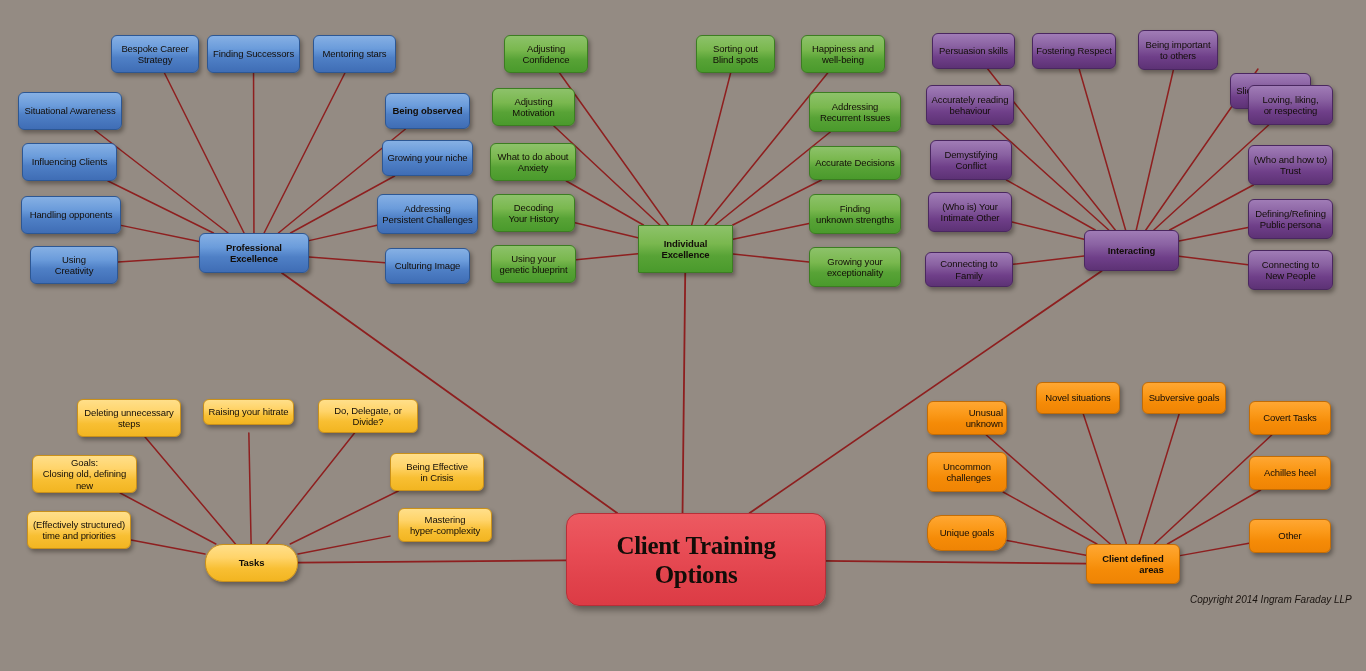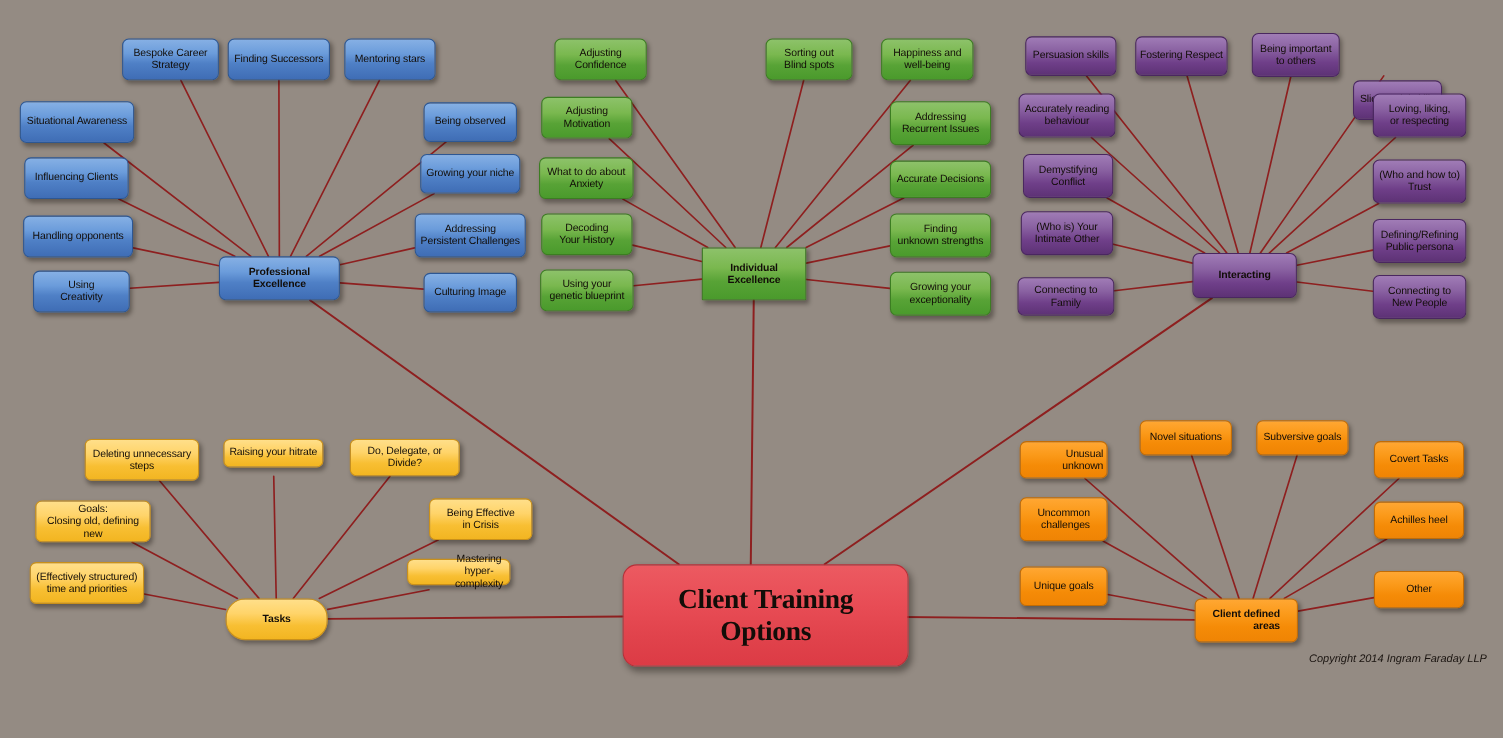--- a/index.html
+++ b/index.html
@@ -186,21 +186,21 @@
         <div>
           <span>Handling opponents</span>
         </div>
       </div>
       <div class="node c-blue" style="left: 30px; top: 246px; width: 88px; height: 38px;">
         <div>
           <span>Using</span>
           <span>Creativity</span>
         </div>
       </div>
-      <div class="node c-blue" style="left: 385px; top: 93px; width: 85px; height: 36px;">
+      <div class="node c-blue" style="left: 385px; top: 93px; width: 85px; height: 36px; font-weight: bold;">
         <div>
           <span>Being observed</span>
         </div>
       </div>
       <div class="node c-blue" style="left: 382px; top: 140px; width: 91px; height: 36px;">
         <div>
           <span>Growing your niche</span>
         </div>
       </div>
       <div class="node c-blue" style="left: 377px; top: 194px; width: 101px; height: 40px;">
@@ -390,21 +390,21 @@
           <span>(Effectively structured)</span>
           <span>time and priorities</span>
         </div>
       </div>
       <div class="node c-gold" style="left: 390px; top: 453px; width: 94px; height: 38px;">
         <div>
           <span>Being Effective</span>
           <span>in Crisis</span>
         </div>
       </div>
-      <div class="node c-gold" style="left: 370px; top: 508px; width: 94px; height: 24px; padding-left: 40px;">
+      <div class="node c-gold" style="left: 398px; top: 508px; width: 94px; height: 34px;">
         <div>
           <span>Mastering</span>
           <span>hyper-complexity</span>
         </div>
       </div>
       <div class="node c-orange hub" style="left: 1086px; top: 544px; width: 94px; height: 40px;">
         <div>
           <span>Client defined</span>
           <span>areas</span>
         </div>
@@ -423,21 +423,21 @@
         <div>
           <span>Unusual unknown</span>
         </div>
       </div>
       <div class="node c-orange" style="left: 927px; top: 452px; width: 80px; height: 40px;">
         <div>
           <span>Uncommon</span>
           <span>challenges</span>
         </div>
       </div>
-      <div class="node c-orange" style="left: 927px; top: 515px; width: 80px; height: 36px;">
+      <div class="node c-orange" style="left: 927px; top: 515px; width: 80px; height: 36px; border-radius: 14px;">
         <div>
           <span>Unique goals</span>
         </div>
       </div>
       <div class="node c-orange" style="left: 1249px; top: 401px; width: 82px; height: 34px;">
         <div>
           <span>Covert Tasks</span>
         </div>
       </div>
       <div class="node c-orange" style="left: 1249px; top: 456px; width: 82px; height: 34px;">

